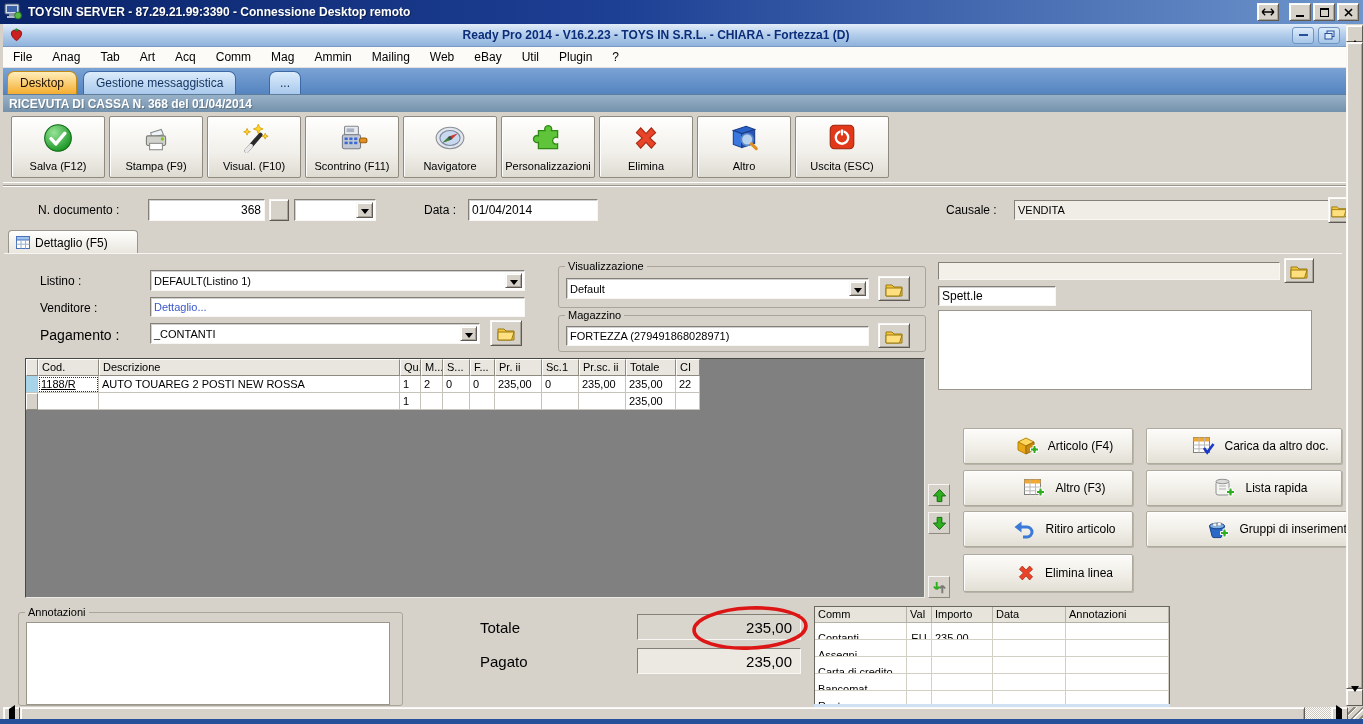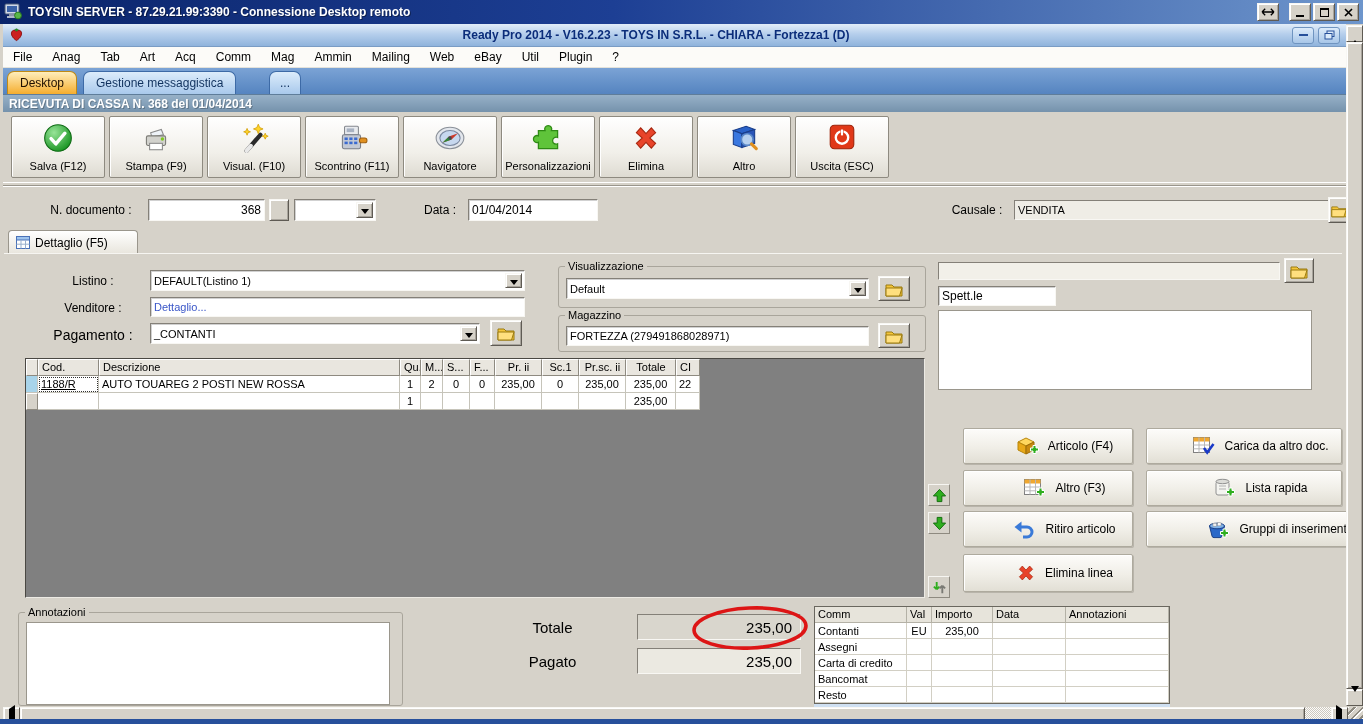--- a/index.html
+++ b/index.html
@@ -6,21 +6,21 @@
   html,body { background:#6b6b6b; }
   #screen { position:relative; width:1363px; height:724px; background:#d6d2c9;
             font-family:"Liberation Sans",sans-serif; font-size:11px; color:#000; overflow:hidden; }
   .abs { position:absolute; }
   .sunken { background:#fff; border:1px solid; border-color:#848078 #f8f7f3 #f8f7f3 #848078;
             box-shadow:inset 1px 1px 0 rgba(0,0,0,.18); }
   .sunken-dark { border:1px solid; border-color:#4a4843 #eceae4 #eceae4 #4a4843; }
   .btn3d { background:#d6d2c9; border:1px solid; border-color:#f8f7f3 #5f5b54 #5f5b54 #f8f7f3;
            box-shadow:inset 1px 1px 0 #fff, inset -1px -1px 0 #a8a49c; cursor:default; }
   .lbl { white-space:nowrap; }
-  .right { text-align:center; }
+  .right { text-align:left; }
   
   .rdp-title { left:0; top:0; width:1363px; height:24px;
      background:linear-gradient(90deg,#0a246a 0%,#1d3f94 45%,#6e96cc 100%);
      display:flex; align-items:center; padding:0 4px; }
   .rdp-title .t { color:#fff; font-weight:bold; font-size:12px; margin-left:6px; flex:1;
      text-shadow:1px 1px 0 rgba(0,0,0,.4); }
   .winbtn { width:22px; height:18px; margin-left:2px; display:flex; align-items:center; justify-content:center; }
   
   .app-title { left:3px; top:24px; width:1343px; height:23px;
      background:linear-gradient(180deg,#e2edf9 0%,#b6cfec 45%,#8fb3dc 100%);
@@ -85,21 +85,21 @@
      box-shadow:inset 1px 1px 0 #fff, 1px 1px 0 #b8b4aa;
      display:flex; align-items:center; justify-content:center; gap:8px; font-size:12px;padding-left:32px; }
   .sqbtn { position:absolute; width:22px; height:22px; display:flex; align-items:center; justify-content:center;
      background:#d6d2c9; border:1px solid; border-color:#f6f5f1 #8e8a80 #8e8a80 #f6f5f1; }
   
   .bigl { font-size:15px; }
   .paytab { border:1px solid #6a675f; background:#fff; }
   .ph { background:#e7e4db; border-right:1px solid #b4b1a6; border-bottom:1px solid #b4b1a6;
         height:16px; line-height:15px; padding:0 3px; white-space:nowrap; overflow:hidden;}
   .pc { background:#fff; border-right:1px solid #d2cfc4; border-bottom:1px solid #d2cfc4;
-        height:16px; line-height:15px; padding:1px 3px; white-space:nowrap; overflow:hidden;}
+        height:16px; line-height:15px; padding:8px 3px; white-space:nowrap; overflow:hidden;}
   
   .sb-track { background-color:#cdc9c0;
      background-image:linear-gradient(45deg,#fdfcfa 25%,transparent 25%,transparent 75%,#fdfcfa 75%),
                       linear-gradient(45deg,#fdfcfa 25%,transparent 25%,transparent 75%,#fdfcfa 75%);
      background-size:2px 2px; background-position:0 0,1px 1px; }
   .sb-btn { background:#d6d2c9; border:1px solid; border-color:#f8f7f3 #5f5b54 #5f5b54 #f8f7f3;
      box-shadow:inset 1px 1px 0 #fff; display:flex; align-items:center; justify-content:center; }
   .grip { background:#d6d2c9;
      background-image:repeating-linear-gradient(315deg,#d6d2c9 0 3px,#fff 3px 4px,#8e8a80 4px 6px); }
 </style>

